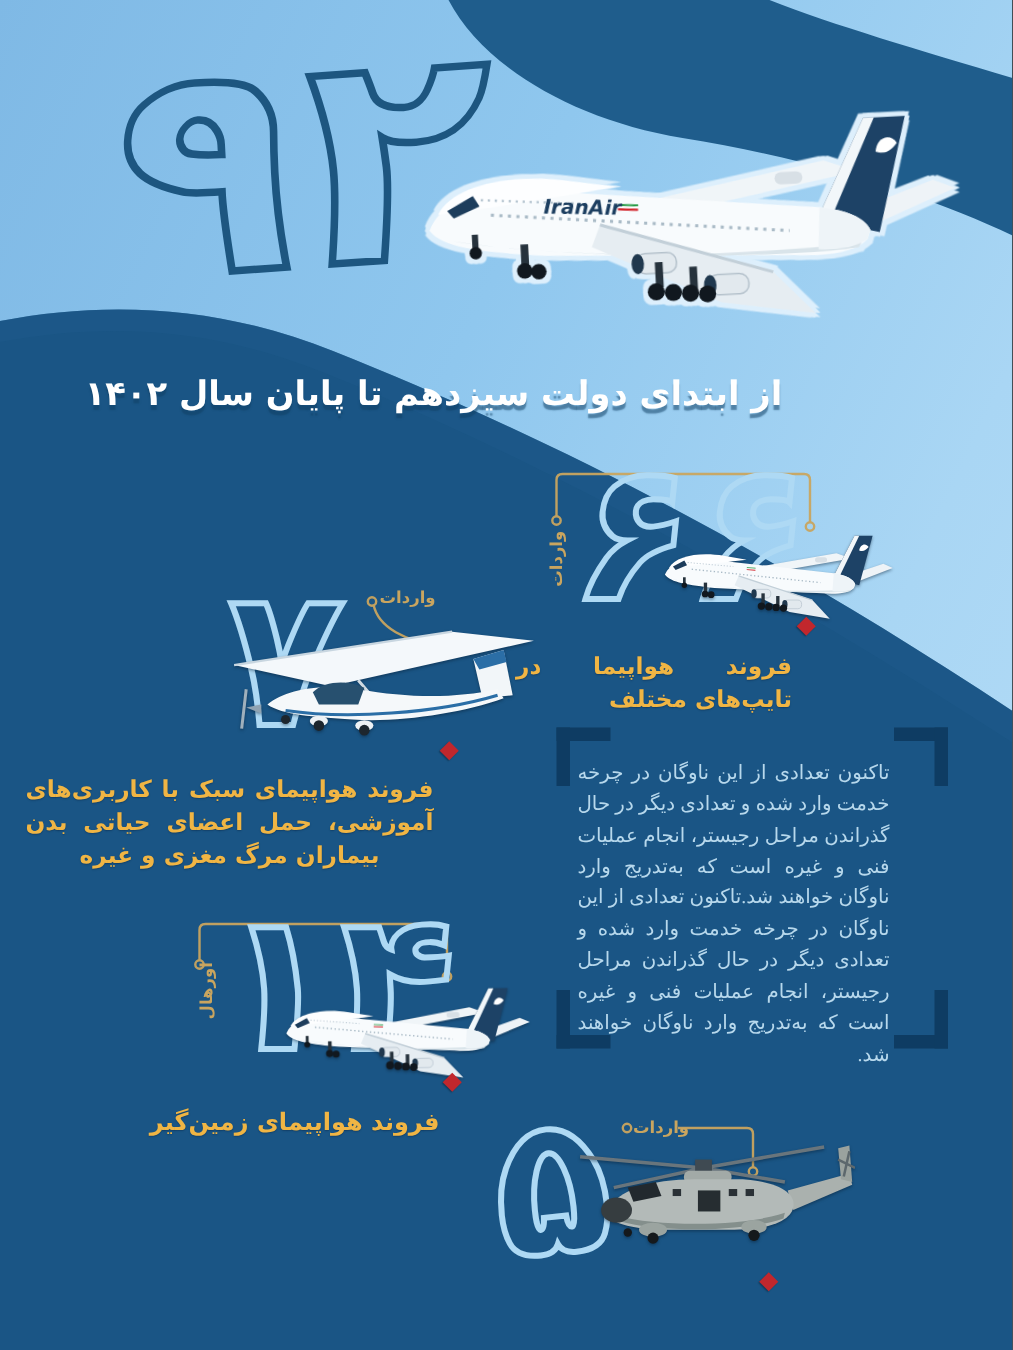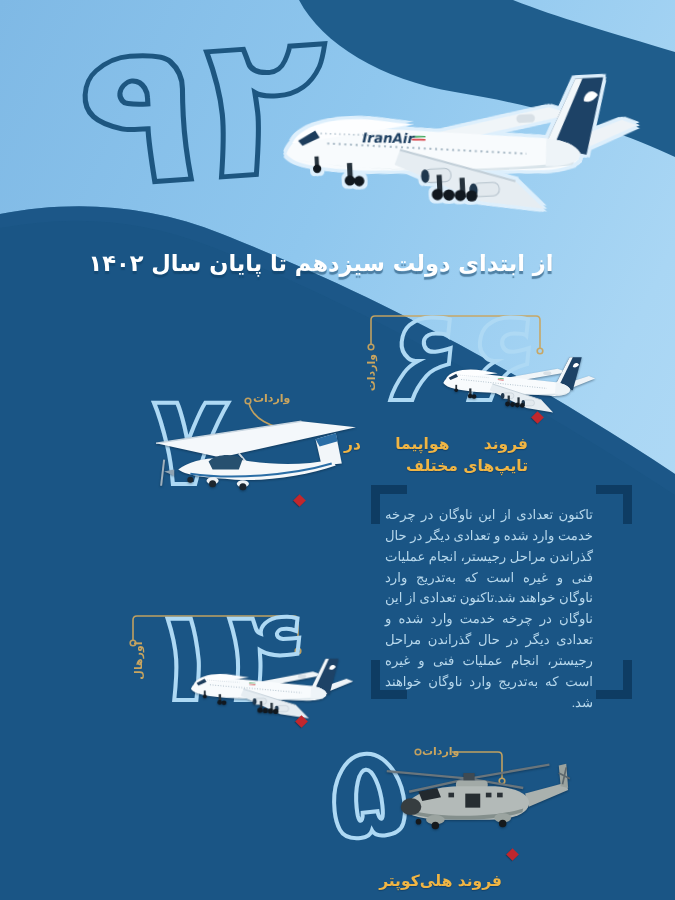--- a/index.html
+++ b/index.html
@@ -33,21 +33,21 @@
     transform:rotate(45deg);box-shadow:0 1px 1px rgba(0,0,0,.3);
   }
   
   .title{
     position:absolute;color:#fff;font-weight:bold;direction:rtl;text-align:center;
     text-shadow:0 4px 2px rgba(16,64,100,.6),0 2px 0 #19558a;
     white-space:nowrap;
   }
   .subtitle{
     position:absolute;color:#fff;font-weight:bold;direction:rtl;text-align:center;
-    text-shadow:0 3px 1px rgba(16,64,100,.55);white-space:nowrap;padding-left:32px;
+    text-shadow:0 3px 1px rgba(16,64,100,.55);white-space:nowrap;
   }
   
   .quote-text{
     position:absolute;color:#b7d8ec;direction:rtl;text-align:justify;
     font-size:13.2px;line-height:1.58;font-weight:500;
   }
   .qcorner{position:absolute;width:27px;height:30px;}
   .qc-tl{border-top:9px solid #0e3c63;border-left:9px solid #0e3c63;}
   .qc-tr{border-top:9px solid #0e3c63;border-right:9px solid #0e3c63;}
   .qc-bl{border-bottom:9px solid #0e3c63;border-left:9px solid #0e3c63;}
@@ -156,33 +156,35 @@
     <path d="M 40,60 C 80,66 140,62 180,50" stroke="#2b6ea6" stroke-width="2" fill="none"></path>
     <path d="M 24,56 l -10,2 l 10,4 z" fill="#8fa3b2"></path>
     <path d="M 14,46 L 11,72" stroke="#9fb0bc" stroke-width="2" fill="none"></path>
     <ellipse cx="62" cy="67" rx="6" ry="3.5" fill="#eef2f5"></ellipse>
     <circle cx="62" cy="70" r="3.5" fill="#1d262e"></circle>
     <ellipse cx="92" cy="70" rx="6" ry="3.5" fill="#eef2f5"></ellipse>
     <circle cx="92" cy="73" r="3.5" fill="#1d262e"></circle>
     <circle cx="40" cy="66" r="3" fill="#1d262e"></circle>
   </svg>
   <span class="diamond" style="right:371px;top:496px;"></span>
+  <div class="sec-label" style="right:386px;top:488px;width:272px;font-size:15.5px;text-align:justify;text-align-last:center;">فروند هواپیمای سبک با کاربری‌های آموزشی، حمل اعضای حیاتی بدن بیماران مرگ مغزی و غیره</div>
 
   <span class="qcorner qc-tl" style="left:371px;top:485px;"></span>
   <span class="qcorner qc-tr" style="left:596px;top:485px;"></span>
   <span class="qcorner qc-bl" style="left:371px;top:660px;"></span>
   <span class="qcorner qc-br" style="left:596px;top:660px;"></span>
   <div class="quote-text" style="left:385px;top:505px;width:208px;font-family:Liberation Serif, serif;">تاکنون تعدادی از این ناوگان در چرخه خدمت وارد شده و تعدادی دیگر در حال گذراندن مراحل رجیستر، انجام عملیات فنی و غیره است که به‌تدریج وارد ناوگان خواهند شد.تاکنون تعدادی از این ناوگان در چرخه خدمت وارد شده و تعدادی دیگر در حال گذراندن مراحل رجیستر، انجام عملیات فنی و غیره است که به‌تدریج وارد ناوگان خواهند شد.</div>
 
   <div class="outline-num num-light" style="left:152px;top:592px;width:150px;font-size:128px;transform:skewX(-6deg);">۱۴</div>
   <div class="tag vtag" style="left:112px;top:654px;width:52px;">اورهال</div>
   <svg class="abs sticker" style="left:188px;top:652px;transform:rotate(-1deg);" width="172" height="72" viewBox="0 0 360 150">
       <use href="#jet"></use>
     </svg>
   <span class="diamond" style="right:369px;top:717px;"></span>
+  <div class="sec-label" style="right:382px;top:710px;font-size:16px;white-space:nowrap;">فروند هواپیمای زمین‌گیر</div>
 
   <div class="outline-num num-light" style="left:318px;top:728px;width:100px;font-size:128px;transform:rotate(-6deg);">۵</div>
   <div class="tag" style="left:422px;top:745px;">واردات</div>
   <svg class="abs sticker" style="left:383px;top:758px;" width="187" height="89" viewBox="0 0 200 95">
     <path d="M 92,22 L 4,14 M 92,22 L 178,7 M 92,22 L 150,32 M 92,22 L 28,36" stroke="#69757c" stroke-width="2.5" fill="none"></path>
     <rect x="86" y="16" width="12" height="12" fill="#3f4a52"></rect>
     <rect x="78" y="24" width="34" height="9" rx="4" fill="#a2aaa7"></rect>
     <path d="M 152,38 L 196,26 L 198,34 L 156,52 Z" fill="#aab1ae"></path>
     <path d="M 188,8 L 196,6 L 198,32 L 190,30 Z" fill="#9aa29e"></path>
     <path d="M 196,10 L 192,28 M 188,16 L 200,22" stroke="#5d686d" stroke-width="1.8" fill="none"></path>
@@ -194,15 +196,14 @@
     <rect x="70" y="37" width="6" height="5" fill="#2a3136"></rect>
     <rect x="110" y="37" width="6" height="5" fill="#2a3136"></rect>
     <rect x="122" y="37" width="6" height="5" fill="#2a3136"></rect>
     <ellipse cx="56" cy="66" rx="10" ry="5" fill="#9ba4a0"></ellipse>
     <ellipse cx="128" cy="64" rx="9" ry="5" fill="#9ba4a0"></ellipse>
     <circle cx="56" cy="72" r="4" fill="#15191c"></circle>
     <circle cx="128" cy="70" r="4" fill="#15191c"></circle>
     <circle cx="38" cy="68" r="3" fill="#15191c"></circle>
   </svg>
   <span class="diamond" style="right:158px;top:850px;"></span>
-  <div class="sec-label" style="right:173px;top:843px;font-size:15.5px;white-space:nowrap;">فروند هلی‌کوپتر</div>
 
 </div>
 
 </body></html>

